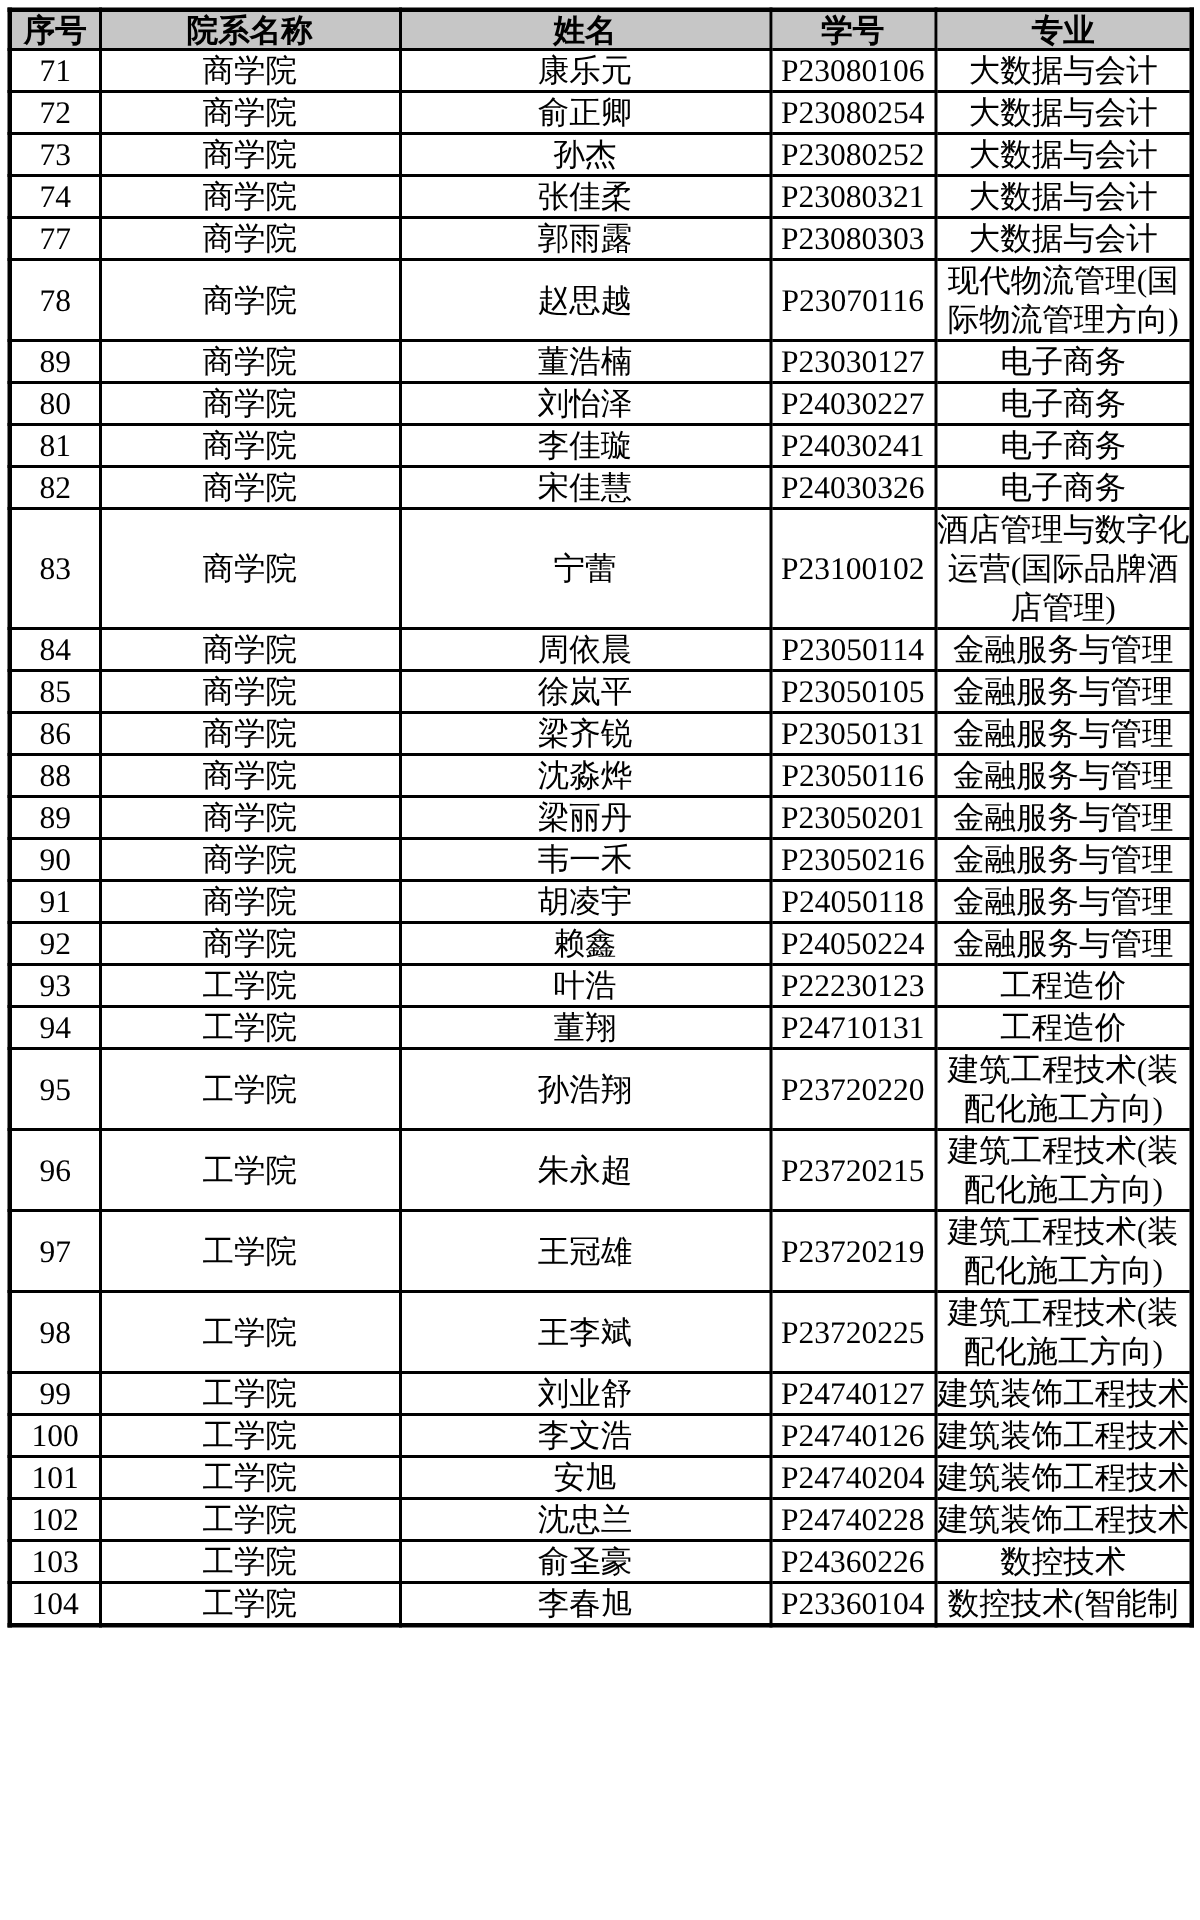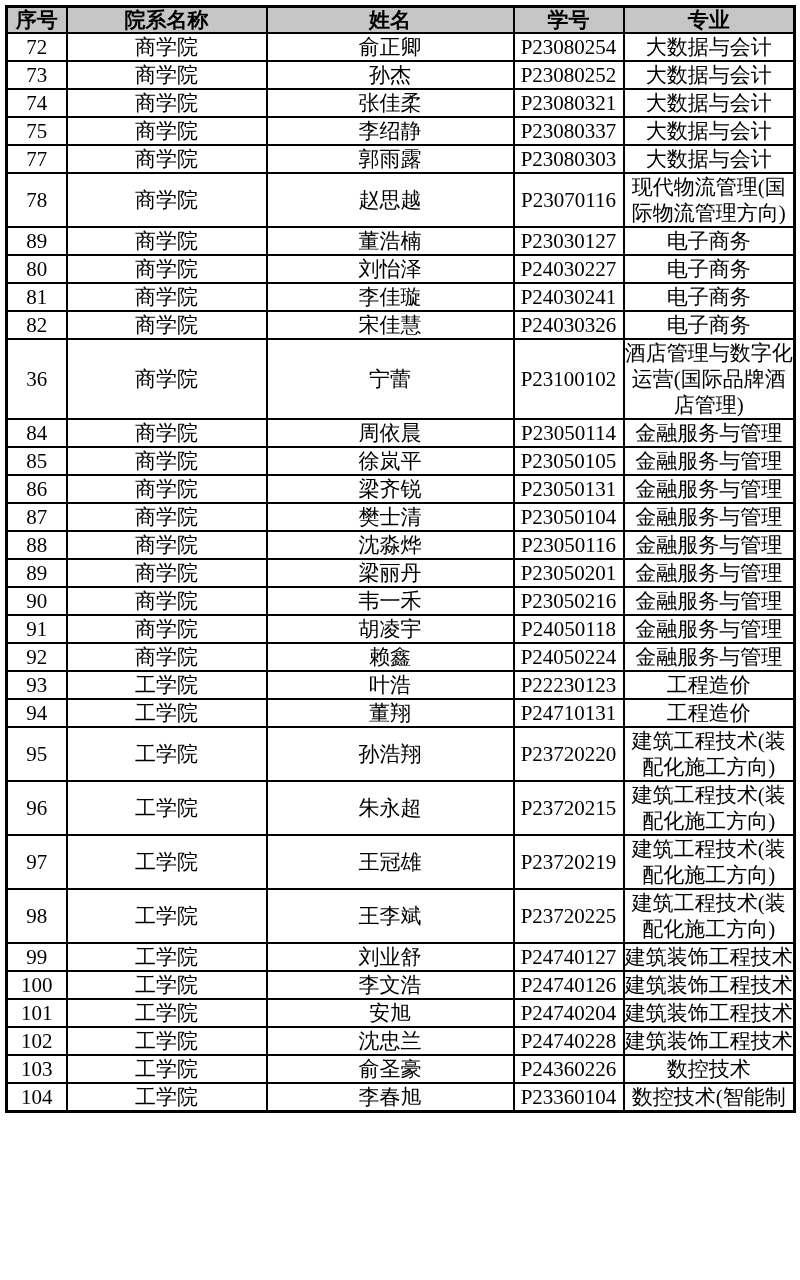--- a/index.html
+++ b/index.html
@@ -68,20 +68,27 @@
       <tr>
         <th>序号</th>
         <th>院系名称</th>
         <th>姓名</th>
         <th>学号</th>
         <th>专业</th>
       </tr>
     </thead>
     <tbody>
 
+        <tr>
+          <td class="c-idx">71</td>
+          <td class="c-dept">商学院</td>
+          <td class="c-name">康乐元</td>
+          <td class="c-id">P23080106</td>
+          <td class="c-major">大数据与会计</td>
+        </tr>
 
         <tr>
           <td class="c-idx">72</td>
           <td class="c-dept">商学院</td>
           <td class="c-name">俞正卿</td>
           <td class="c-id">P23080254</td>
           <td class="c-major">大数据与会计</td>
         </tr>
 
         <tr>
@@ -93,27 +100,20 @@
         </tr>
 
         <tr>
           <td class="c-idx">74</td>
           <td class="c-dept">商学院</td>
           <td class="c-name">张佳柔</td>
           <td class="c-id">P23080321</td>
           <td class="c-major">大数据与会计</td>
         </tr>
 
-        <tr>
-          <td class="c-idx">75</td>
-          <td class="c-dept">商学院</td>
-          <td class="c-name">李绍静</td>
-          <td class="c-id">P23080337</td>
-          <td class="c-major">大数据与会计</td>
-        </tr>
 
 
         <tr>
           <td class="c-idx">77</td>
           <td class="c-dept">商学院</td>
           <td class="c-name">郭雨露</td>
           <td class="c-id">P23080303</td>
           <td class="c-major">大数据与会计</td>
         </tr>
 
@@ -151,21 +151,21 @@
 
         <tr>
           <td class="c-idx">82</td>
           <td class="c-dept">商学院</td>
           <td class="c-name">宋佳慧</td>
           <td class="c-id">P24030326</td>
           <td class="c-major">电子商务</td>
         </tr>
 
         <tr>
-          <td class="c-idx">36</td>
+          <td class="c-idx">83</td>
           <td class="c-dept">商学院</td>
           <td class="c-name">宁蕾</td>
           <td class="c-id">P23100102</td>
           <td class="c-major">酒店管理与数字化运营(国际品牌酒店管理)</td>
         </tr>
 
         <tr>
           <td class="c-idx">84</td>
           <td class="c-dept">商学院</td>
           <td class="c-name">周依晨</td>
@@ -182,27 +182,20 @@
         </tr>
 
         <tr>
           <td class="c-idx">86</td>
           <td class="c-dept">商学院</td>
           <td class="c-name">梁齐锐</td>
           <td class="c-id">P23050131</td>
           <td class="c-major">金融服务与管理</td>
         </tr>
 
-        <tr>
-          <td class="c-idx">87</td>
-          <td class="c-dept">商学院</td>
-          <td class="c-name">樊士清</td>
-          <td class="c-id">P23050104</td>
-          <td class="c-major">金融服务与管理</td>
-        </tr>
 
         <tr>
           <td class="c-idx">88</td>
           <td class="c-dept">商学院</td>
           <td class="c-name">沈淼烨</td>
           <td class="c-id">P23050116</td>
           <td class="c-major">金融服务与管理</td>
         </tr>
 
         <tr>

